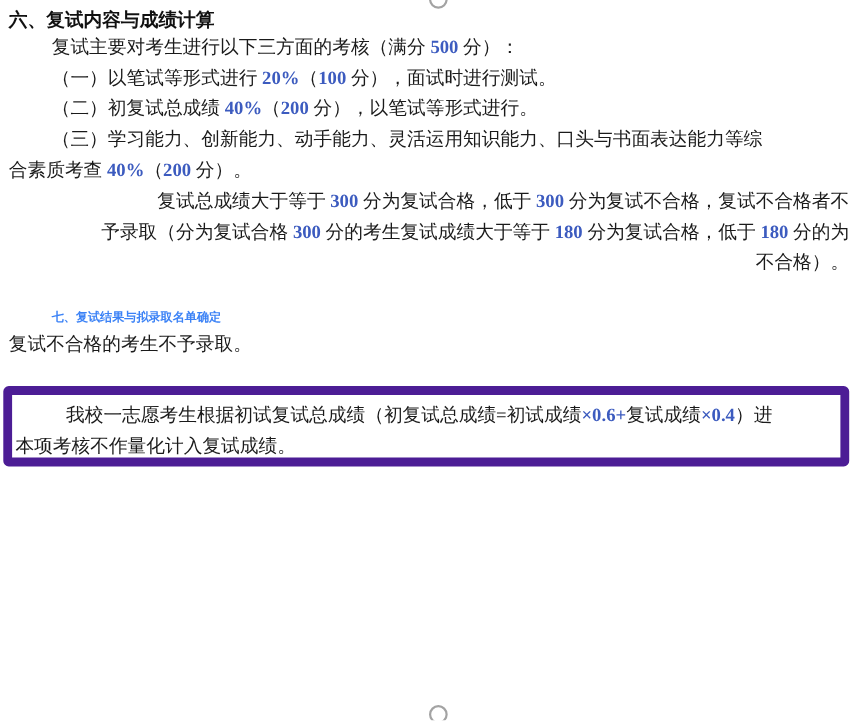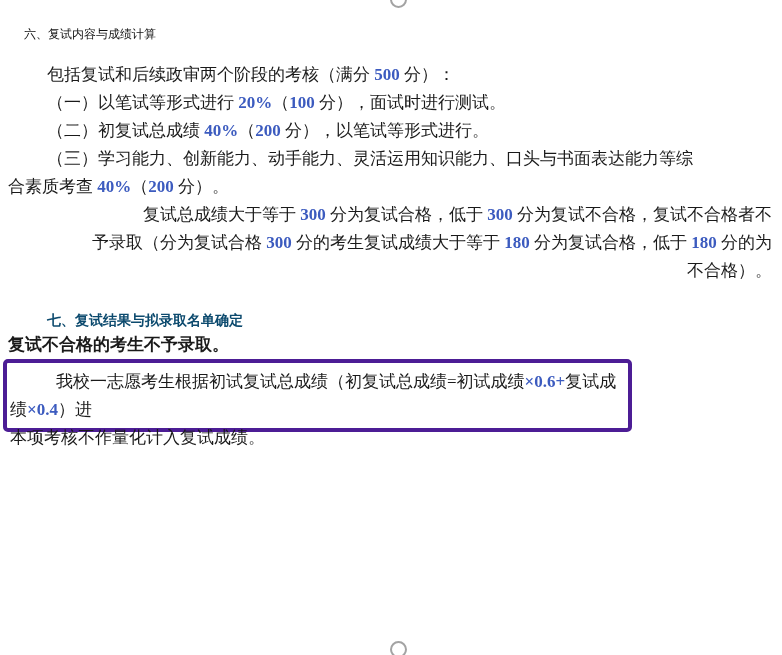--- a/index.html
+++ b/index.html
@@ -11,52 +11,52 @@
     font-family:"Liberation Serif","DejaVu Serif",serif;
     color:#1a1a1a;
   }
   .doc{
     padding:8px 10px 0 8px;
     font-size:17px;
     line-height:28px;
   }
   .doc p{margin:0;}
   .h1{
-    margin:16px;
-    font-size:12px;
-    font-weight:normal;
+    margin:0;
+    font-size:17px;
+    font-weight:bold;
     line-height:21px;
     color:#111111;
   }
   .h2{
     margin:26px 0 0 39px;
-    font-size:14px;
+    font-size:11px;
     font-weight:bold;
     line-height:20px;
-    color:#0c4a6e;
+    color:#3b82f6;
   }
   .indent{text-indent:39px;}
   .p-intro{margin-top:28px;}
   .p-item{margin-top:25px;}
   .p-moral{margin-top:28px;}
   .p-pass{margin-top:24px;text-align:right;}
-  .p-reject{margin-top:30px;font-weight:bold;}
+  .p-reject{margin-top:30px;}
   .num{
     color:#3c5bbf;
     font-family:"Liberation Serif",serif;
     font-weight:bold;
   }
   .highlight-box{
     position:relative;
     left:-5px;
-    margin-top:0;
-    width:629px;
+    margin-top:24px;
+    width:769px;
     height:73px;
     box-sizing:border-box;
-    border:4px solid #4c1d95;
+    border:8px solid #4c1d95;
     border-radius:5px;
     padding:5px 8px 0 3px;
     background:transparent;
   }
   .highlight-box p{
     margin:0;
     text-indent:46px;
     font-size:17px;
     line-height:28px;
   }
@@ -76,21 +76,21 @@
 <body>
 
 <div class="canvas">
 
   <div class="handle handle-top"></div>
 
   <div class="doc">
 
     <h1 class="h1">六、复试内容与成绩计算</h1>
 
-    <p class="indent p-intro"><span>包括复试和后续政审两个阶段的考核（满分 </span><span class="num">500</span><span> 分）：</span></p>
+    <p class="indent p-intro"><span>复试主要对考生进行以下三方面的考核（满分 </span><span class="num">500</span><span> 分）：</span></p>
 
     <p class="indent p-item"><span>（一）以笔试等形式进行 </span><span class="num">20%</span><span>（</span><span class="num">100</span><span> 分），面试时进行测试。</span></p>
 
     <p class="indent p-item"><span>（二）初复试总成绩 </span><span class="num">40%</span><span>（</span><span class="num">200</span><span> 分），以笔试等形式进行。</span></p>
 
     <p class="indent p-item"><span>（三）学习能力、创新能力、动手能力、灵活运用知识能力、口头与书面表达能力等综</span><br><span>合素质考查 </span><span class="num">40%</span><span>（</span><span class="num">200</span><span> 分）。</span></p>
 
 
     <p class="indent p-pass"><span>复试总成绩大于等于 </span><span class="num">300</span><span> 分为复试合格，低于 </span><span class="num">300</span><span> 分为复试不合格，复试不合格者不</span><br><span>予录取（分为复试合格 </span><span class="num">300</span><span> 分的考生复试成绩大于等于 </span><span class="num">180</span><span> 分为复试合格，低于 </span><span class="num">180</span><span> 分的为</span><br><span>不合格）。</span></p>
 

